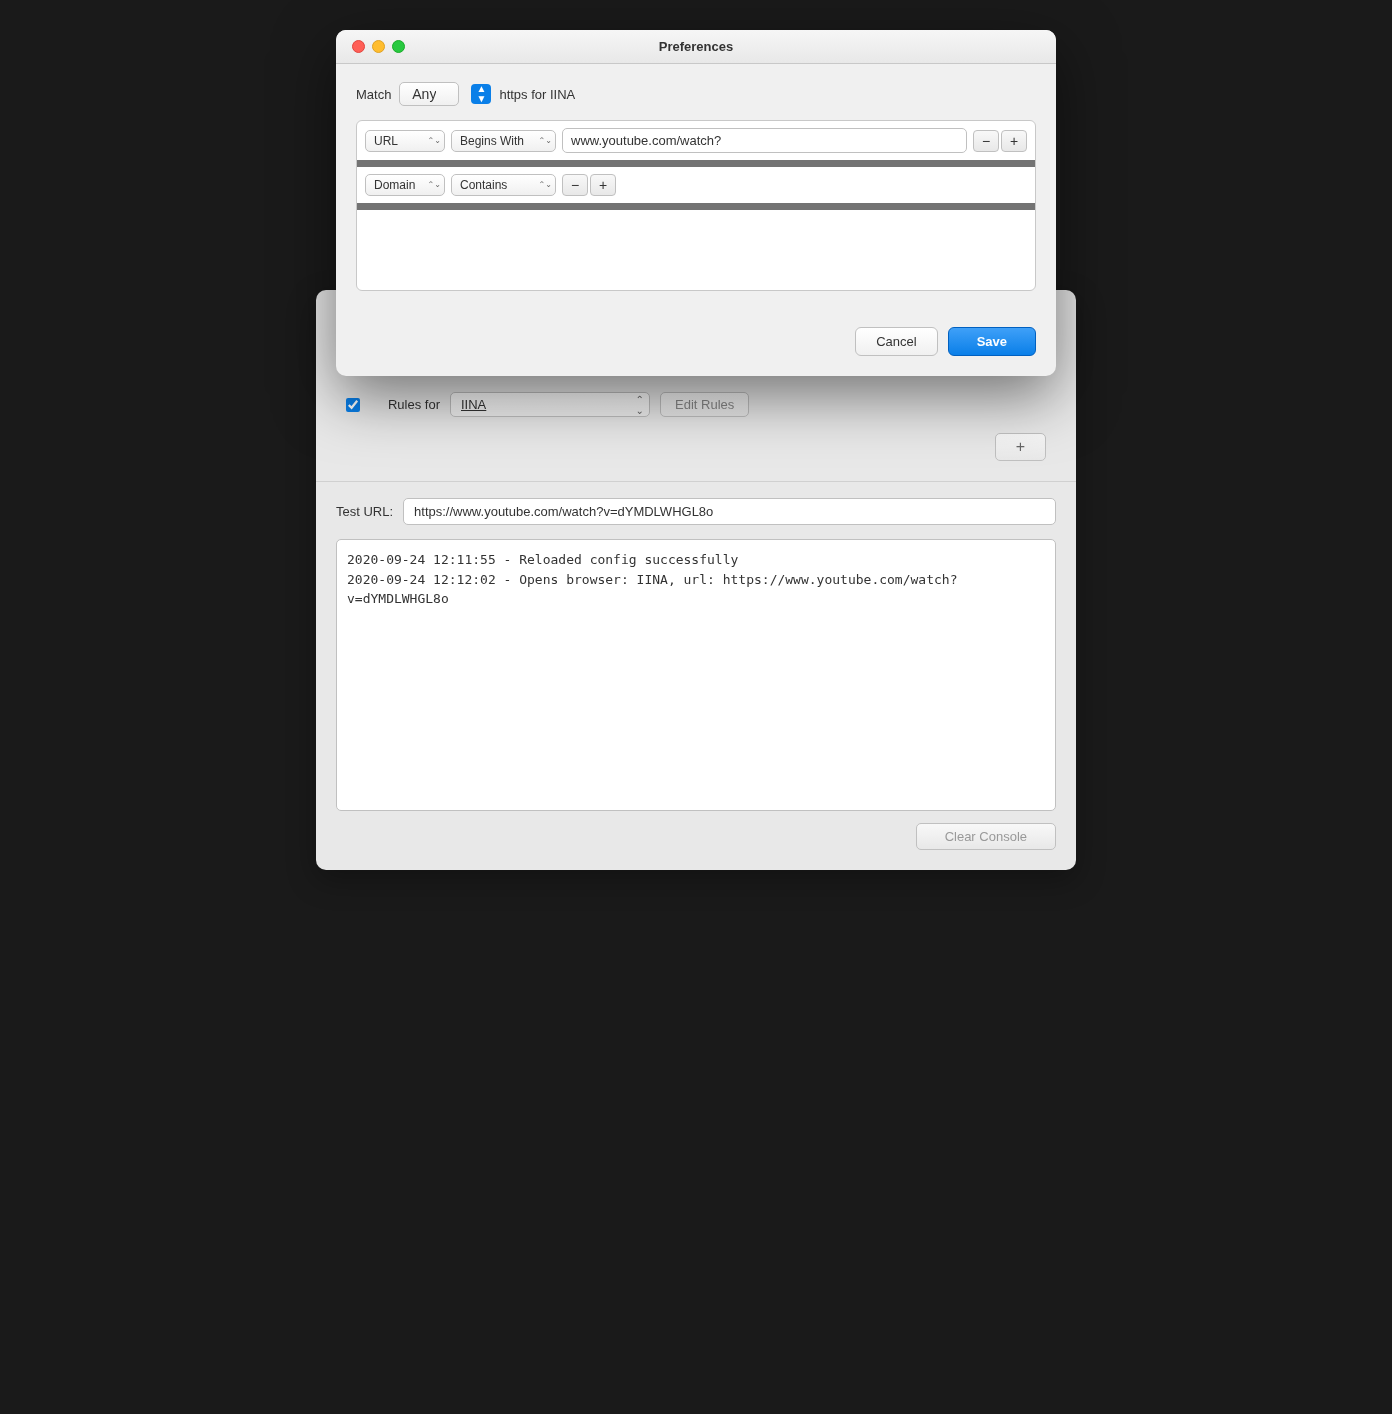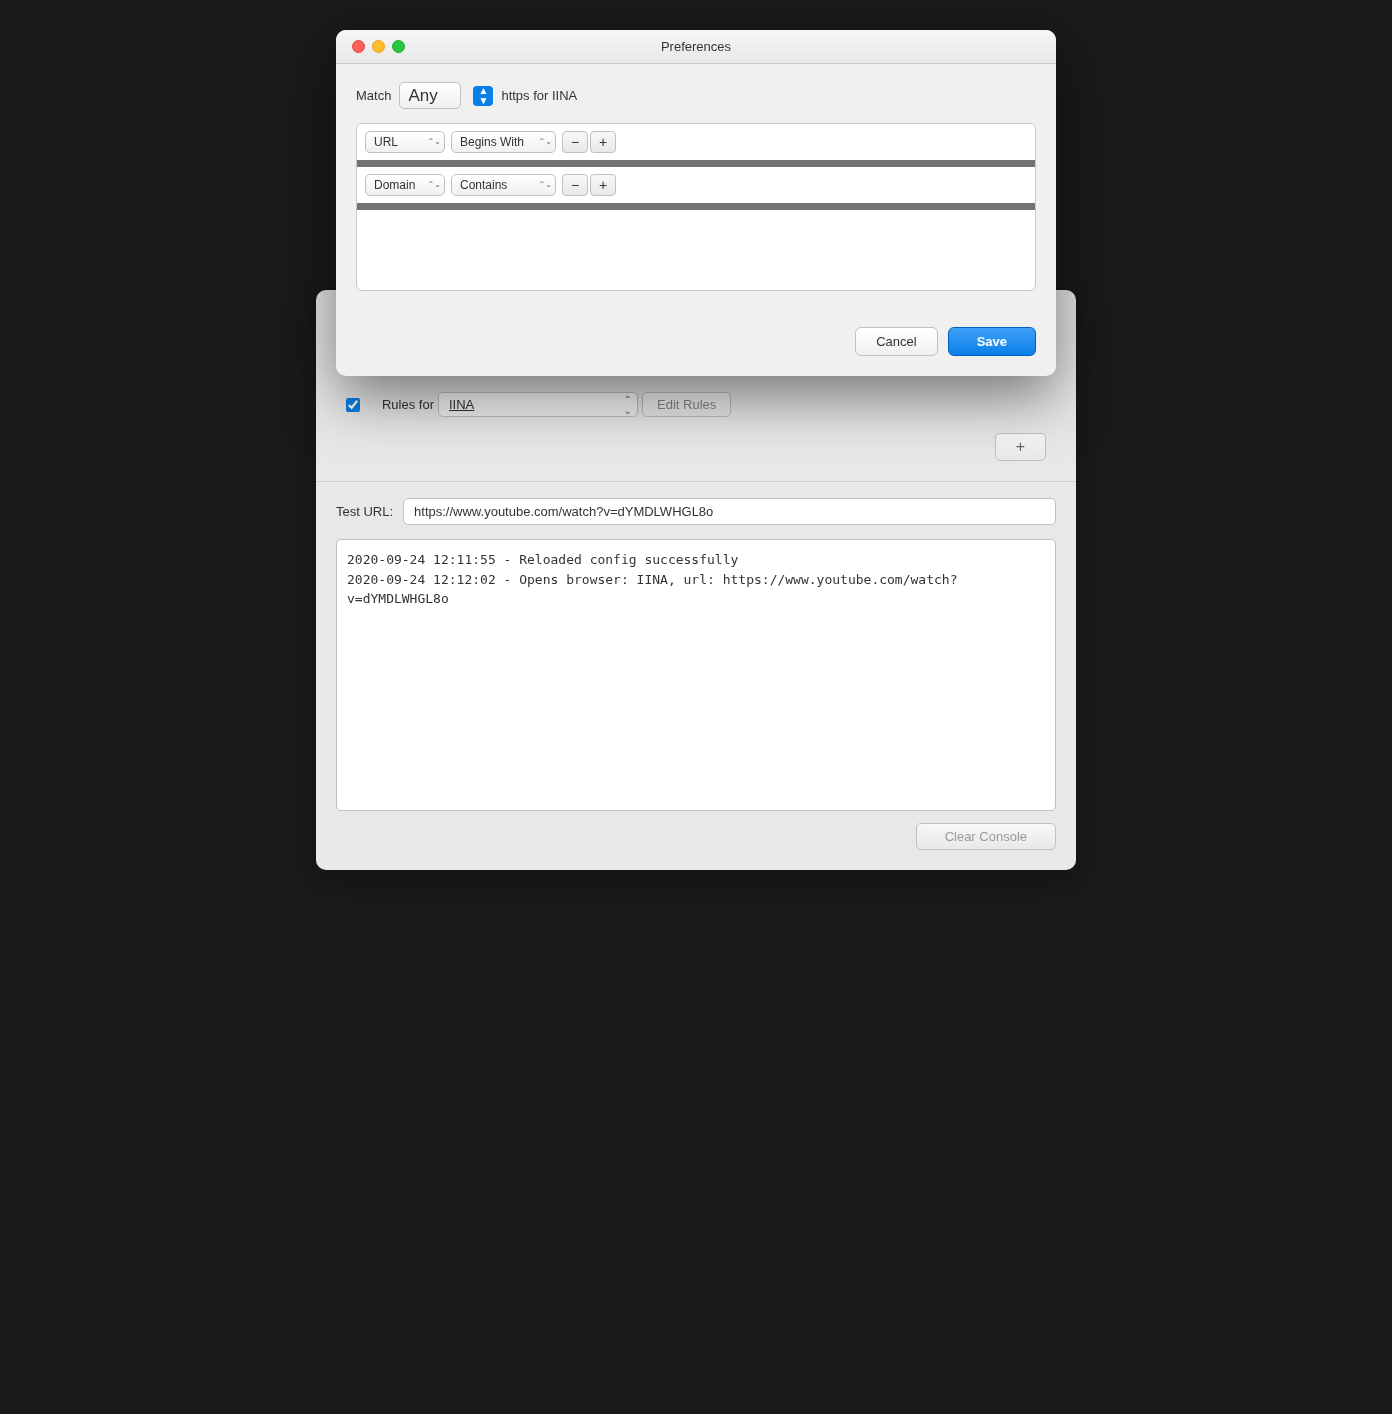--- a/index.html
+++ b/index.html
@@ -57,21 +57,21 @@
 
     .traffic-light.close { background: #ff5f57; border: 1px solid #e0443e; }
     .traffic-light.minimize { background: #ffbd2e; border: 1px solid #dea123; }
     .traffic-light.maximize { background: #28c940; border: 1px solid #1aab29; }
 
     .modal-title {
       position: absolute;
       left: 50%;
       transform: translateX(-50%);
       font-size: 13px;
-      font-weight: 400;
+      font-weight: 700;
       color: #333;
     }
 
     .modal-content {
       padding: 18px 20px 20px;
     }
 
     .match-row {
       display: flex;
       align-items: center;
@@ -89,24 +89,25 @@
       display: inline-flex;
       align-items: center;
     }
 
     .select-match {
       appearance: none;
       background: linear-gradient(to bottom, #ffffff, #f0f0f0);
       border: 1px solid #c0c0c0;
       border-radius: 5px;
       padding: 3px 22px 3px 8px;
-      font-size: 17px;
+      font-size: 14px;
       color: #333;
       cursor: pointer;
       min-width: 60px;
+      text-align: right;
     }
 
     .select-arrow-blue {
       display: inline-flex;
       align-items: center;
       justify-content: center;
       background: #0a7fe8;
       border-radius: 4px;
       width: 20px;
       height: 20px;
@@ -249,21 +250,21 @@
       overflow: hidden;
     }
 
     .bg-section {
       padding: 20px 30px;
     }
 
     .rules-for-row {
       display: flex;
       align-items: center;
-      gap: 4px;
+      gap: 10px;
       margin-bottom: 16px;
     }
 
     .checkbox-input {
       width: 14px;
       height: 14px;
       cursor: pointer;
       accent-color: #0a7fe8;
     }
 
@@ -431,20 +432,21 @@
             </select>
           </div>
           <div class="rule-select-wrapper">
             <select class="rule-select rule-condition-select">
               <option>Begins With</option>
               <option>Contains</option>
               <option>Ends With</option>
               <option>Is</option>
             </select>
           </div>
+          <input class="rule-value-input" type="text" value="www.youtube.com/watch?" style="">
           <div class="stepper-group">
             <button class="stepper-btn">−</button>
             <button class="stepper-btn">+</button>
           </div>
         </div>
 
         <div class="rule-row">
           <div class="rule-select-wrapper">
             <select class="rule-select rule-type-select">
               <option>URL</option>

